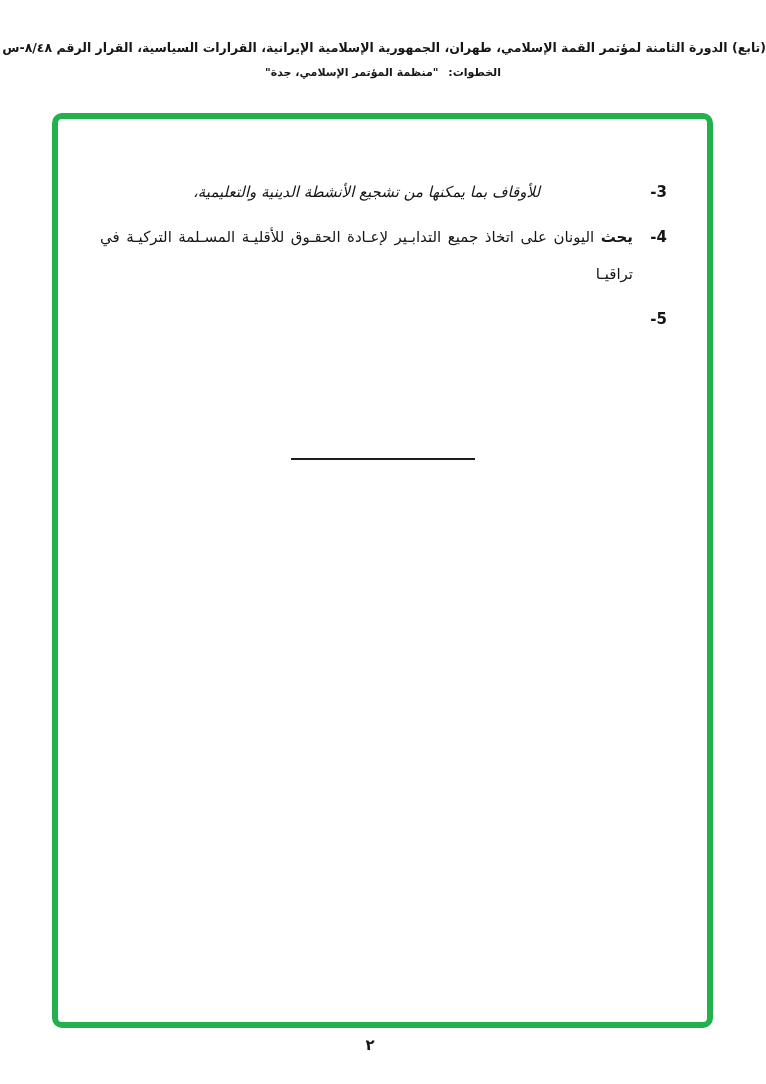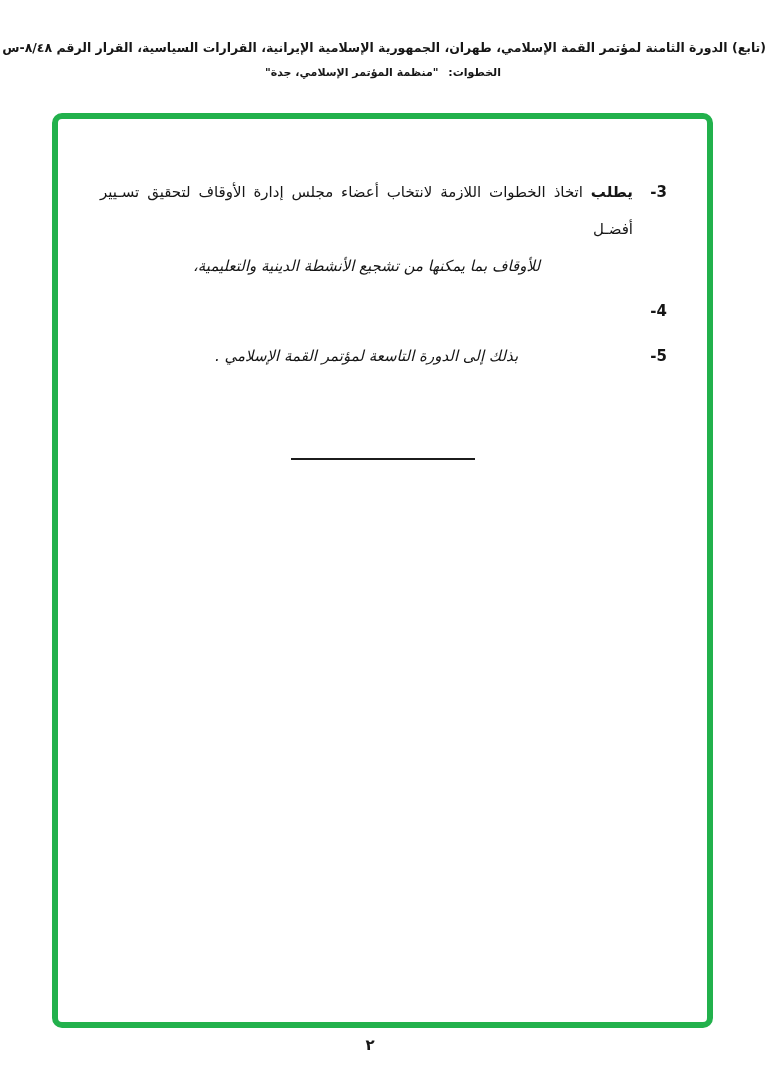--- a/index.html
+++ b/index.html
@@ -108,35 +108,34 @@
       <span>"منظمة المؤتمر الإسلامي، جدة"</span>
     </div>
   </div>
 
   <div class="green-box">
     <div class="items">
 
       <div class="item">
         <div class="item-num">3-</div>
         <div class="item-text">
-          <div class="l1"><b class="lead">يطلب</b><span> اتخاذ الخطوات اللازمة لانتخاب أعضاء مجلس إدارة الأوقاف لتحقيق تسـيير أفضـل</span></div>
           <div class="l2">للأوقاف بما يمكنها من تشجيع الأنشطة الدينية والتعليمية،</div>
         </div>
       </div>
 
       <div class="item">
         <div class="item-num">4-</div>
         <div class="item-text">
+          <div class="l1"><b class="lead">يحث</b><span> اليونان على اتخاذ جميع التدابـير لإعـادة الحقـوق للأقليـة المسـلمة التركيـة في تراقيـا</span></div>
         </div>
       </div>
 
       <div class="item">
         <div class="item-num">5-</div>
         <div class="item-text">
-          <div class="l2">بذلك إلى الدورة التاسعة لمؤتمر القمة الإسلامي .</div>
         </div>
       </div>
 
     </div>
 
     <div class="divider"></div>
   </div>
 
   <div class="page-number">٢</div>
 

